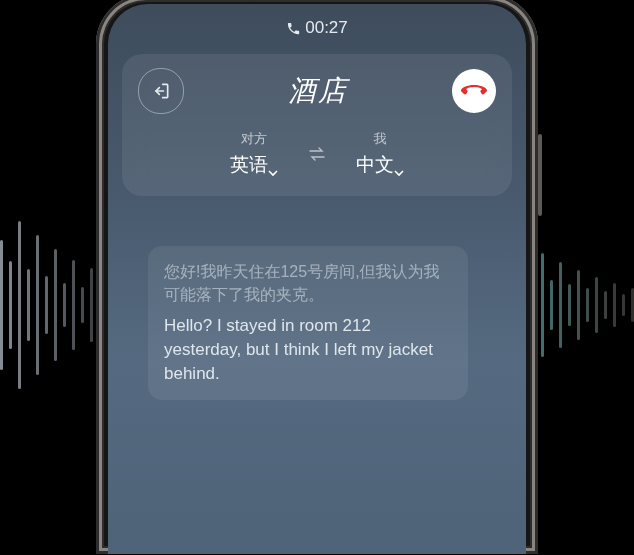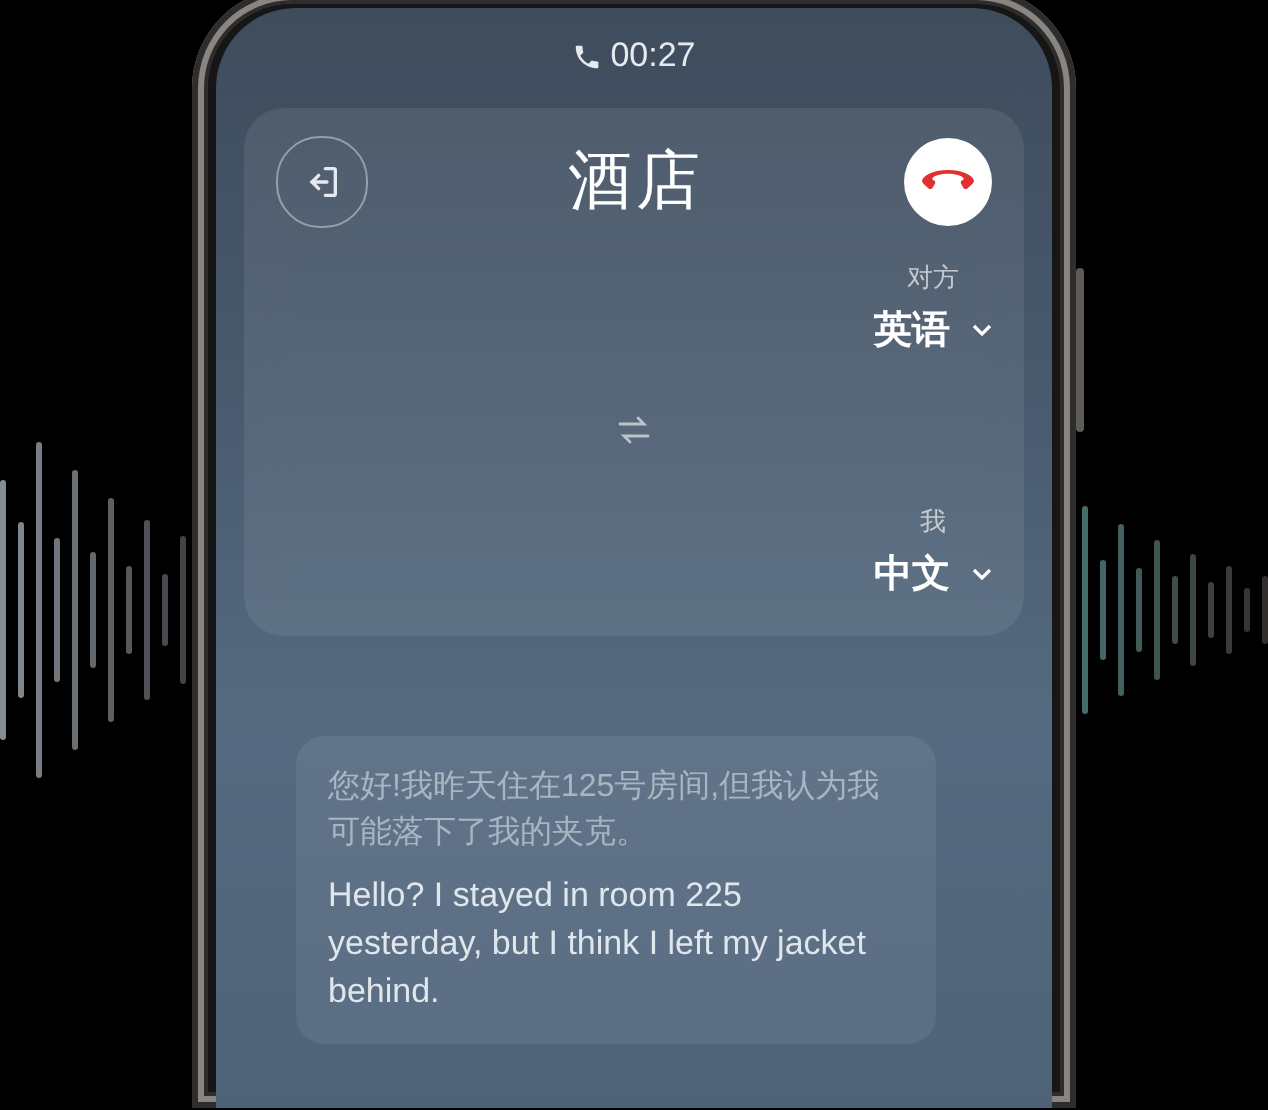--- a/index.html
+++ b/index.html
@@ -14,27 +14,27 @@
   .side-btn.b1{top:140px;}
   .screen{position:absolute;left:12px;right:12px;top:10px;bottom:0;border-radius:40px 40px 0 0;overflow:hidden;
     background:linear-gradient(180deg,#3e4c5c 0%,#495a6e 35%,#556a80 65%,#4e6278 100%);}
   
   .status{display:flex;align-items:center;justify-content:center;gap:4px;color:#e6eaef;font-size:17px;padding:14px 0 10px;font-weight:500;}
   .phone-icon{width:15px;height:15px;}
   
   .header-card{margin:6px 14px 0;border-radius:20px;padding:14px 16px 18px;background:rgba(255,255,255,0.08);backdrop-filter:blur(10px);}
   .header-row{display:flex;align-items:center;justify-content:space-between;}
   .exit-btn{width:44px;height:44px;border-radius:22px;border:1.5px solid rgba(255,255,255,0.4);display:flex;align-items:center;justify-content:center;color:#e6eaef;}
-  .title{color:#fff;font-size:32px;font-weight:500;letter-spacing:2px;}
+  .title{color:#fff;font-size:28px;font-weight:500;letter-spacing:2px;font-style:italic;}
   .hangup-btn{width:44px;height:44px;border-radius:22px;background:#fff;display:flex;align-items:center;justify-content:center;}
   .hangup-inner{width:26px;height:12px;}
-  .lang-row{display:flex;align-items:flex-end;justify-content:center;gap:30px;margin-top:16px;flex-direction:column;}
+  .lang-row{display:flex;align-items:flex-end;justify-content:center;gap:30px;margin-top:16px;}
   .lang-col{display:flex;flex-direction:column;align-items:center;gap:4px;color:#fff;}
   .lang-label{font-size:13px;color:rgba(255,255,255,0.65);}
-  .lang-value{font-size:19px;font-weight:700;display:flex;align-items:center;gap:11px;}
+  .lang-value{font-size:19px;font-weight:400;display:flex;align-items:flex-end;gap:0;}
   .chev{width:10px;height:10px;}
   .swap{width:18px;height:14px;color:rgba(255,255,255,0.6);align-self:center;}
   
   .msgs{padding:50px 40px 0;}
   .bubble{background:rgba(255,255,255,0.07);border-radius:14px;padding:14px 16px;max-width:300px;margin-left:auto;margin-right:18px;}
   .line1{color:rgba(230,235,240,0.55);font-size:16px;line-height:1.45;}
   .line2{color:#dfe6ec;font-size:17px;line-height:1.4;margin-top:8px;}
   .footer{padding:8px 22px 0;}
   .f-en{color:#fff;font-size:18px;font-weight:600;}
   .f-zh{color:#cfe6ff;font-size:20px;font-weight:500;margin-top:4px;}
@@ -130,19 +130,19 @@
                 <path d="M1 3l4 4 4-4"></path>
               </svg>
           </span>
         </div>
       </div>
     </div>
 
     <div class="msgs">
       <div class="bubble">
         <div class="line1">您好!我昨天住在125号房间,但我认为我可能落下了我的夹克。</div>
-        <div class="line2">Hello? I stayed in room 225 yesterday, but I think I left my jacket behind.</div>
+        <div class="line2">Hello? I stayed in room 212 yesterday, but I think I left my jacket behind.</div>
       </div>
     </div>
 
 
   </div>
 </div>
 
 </body></html>

